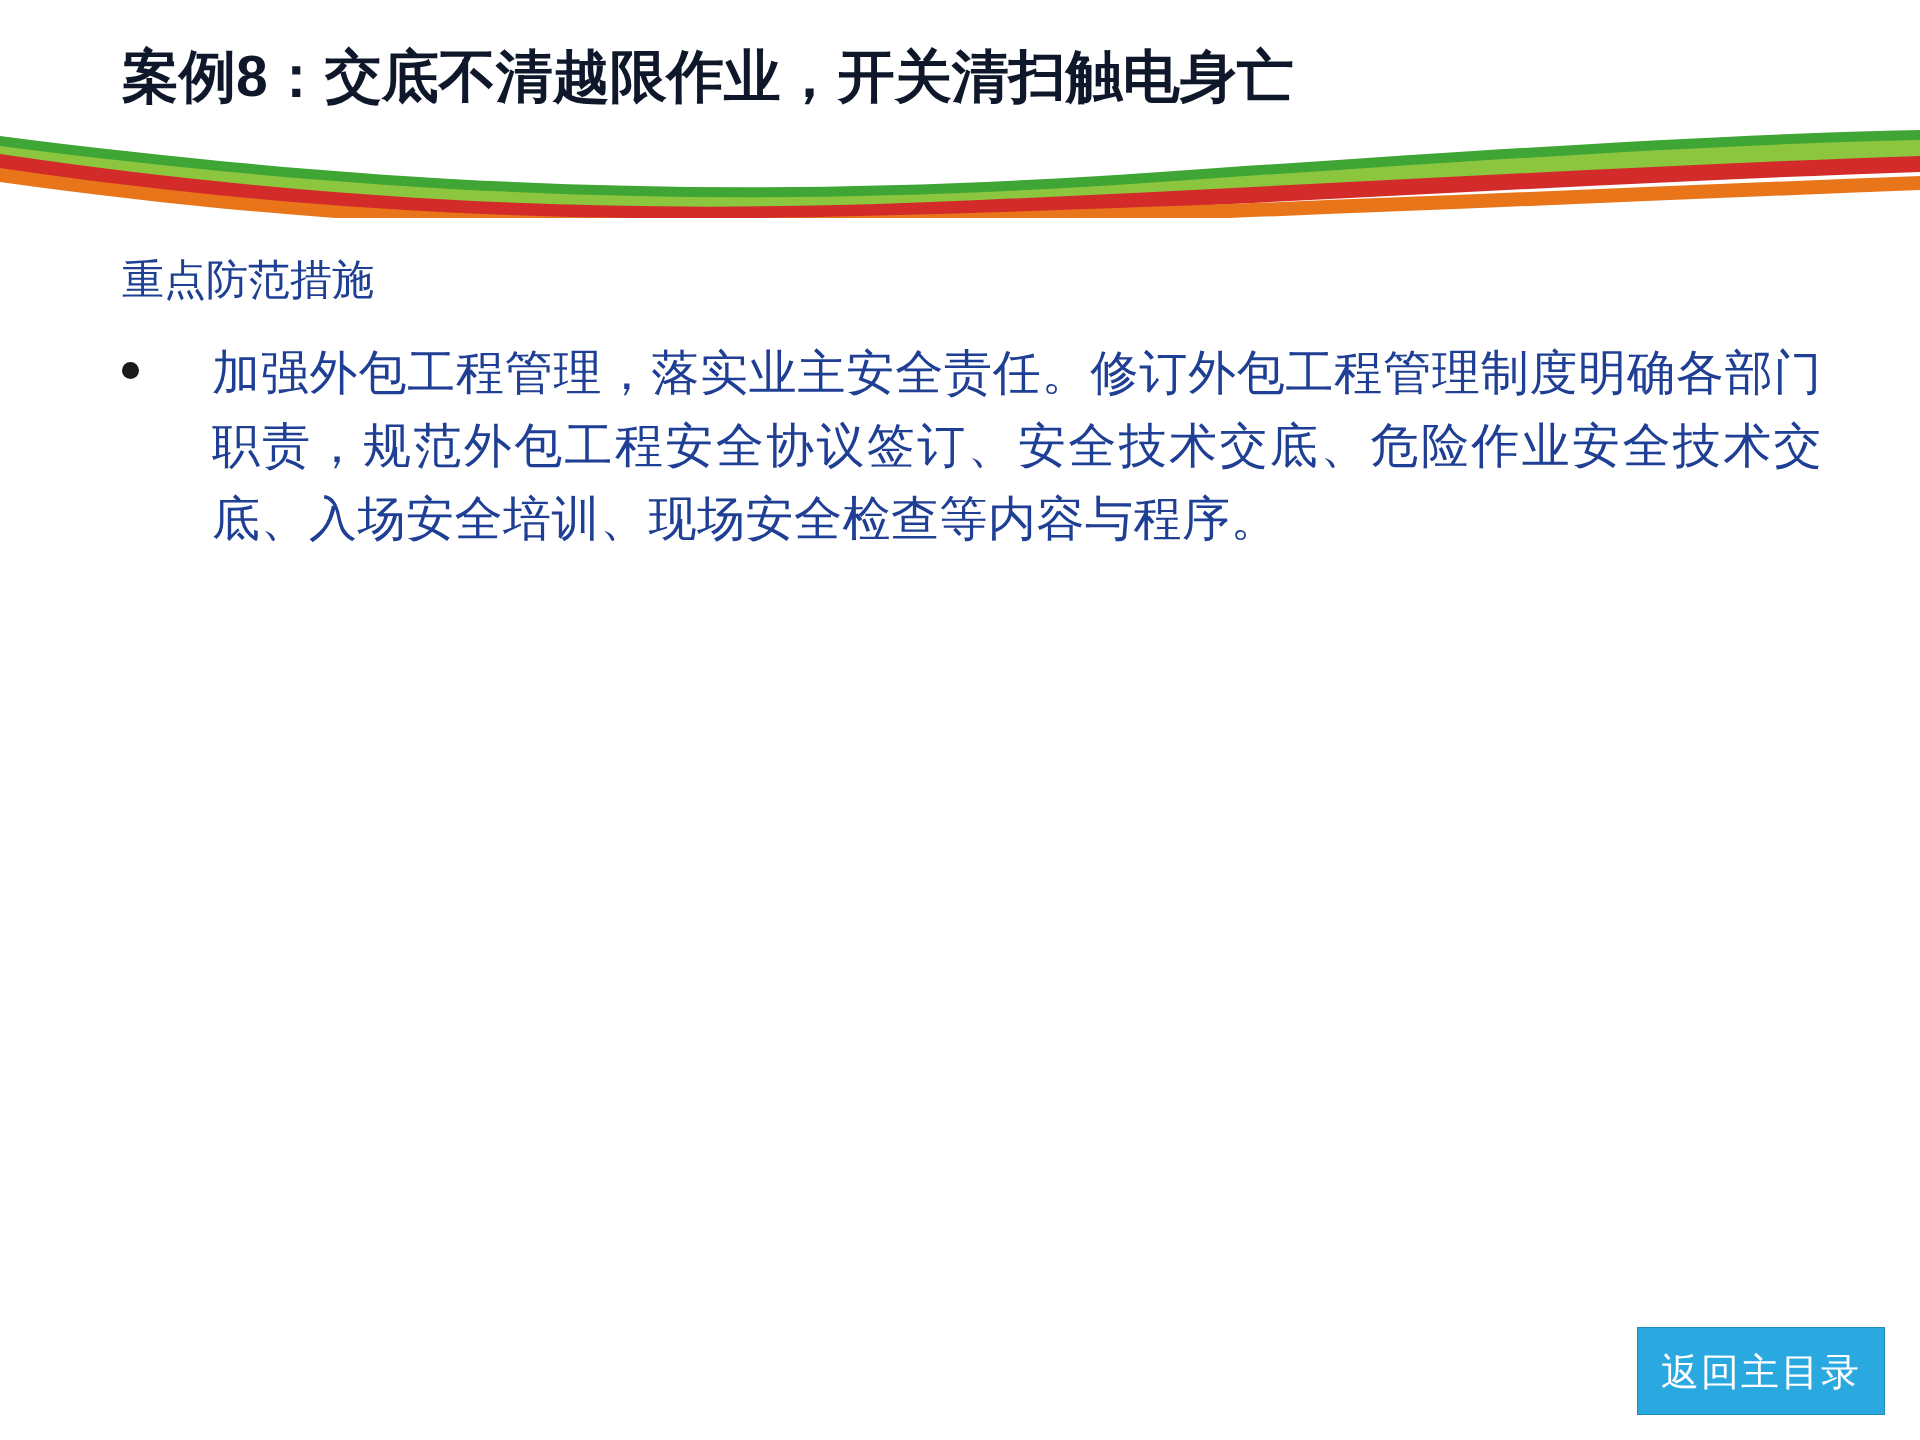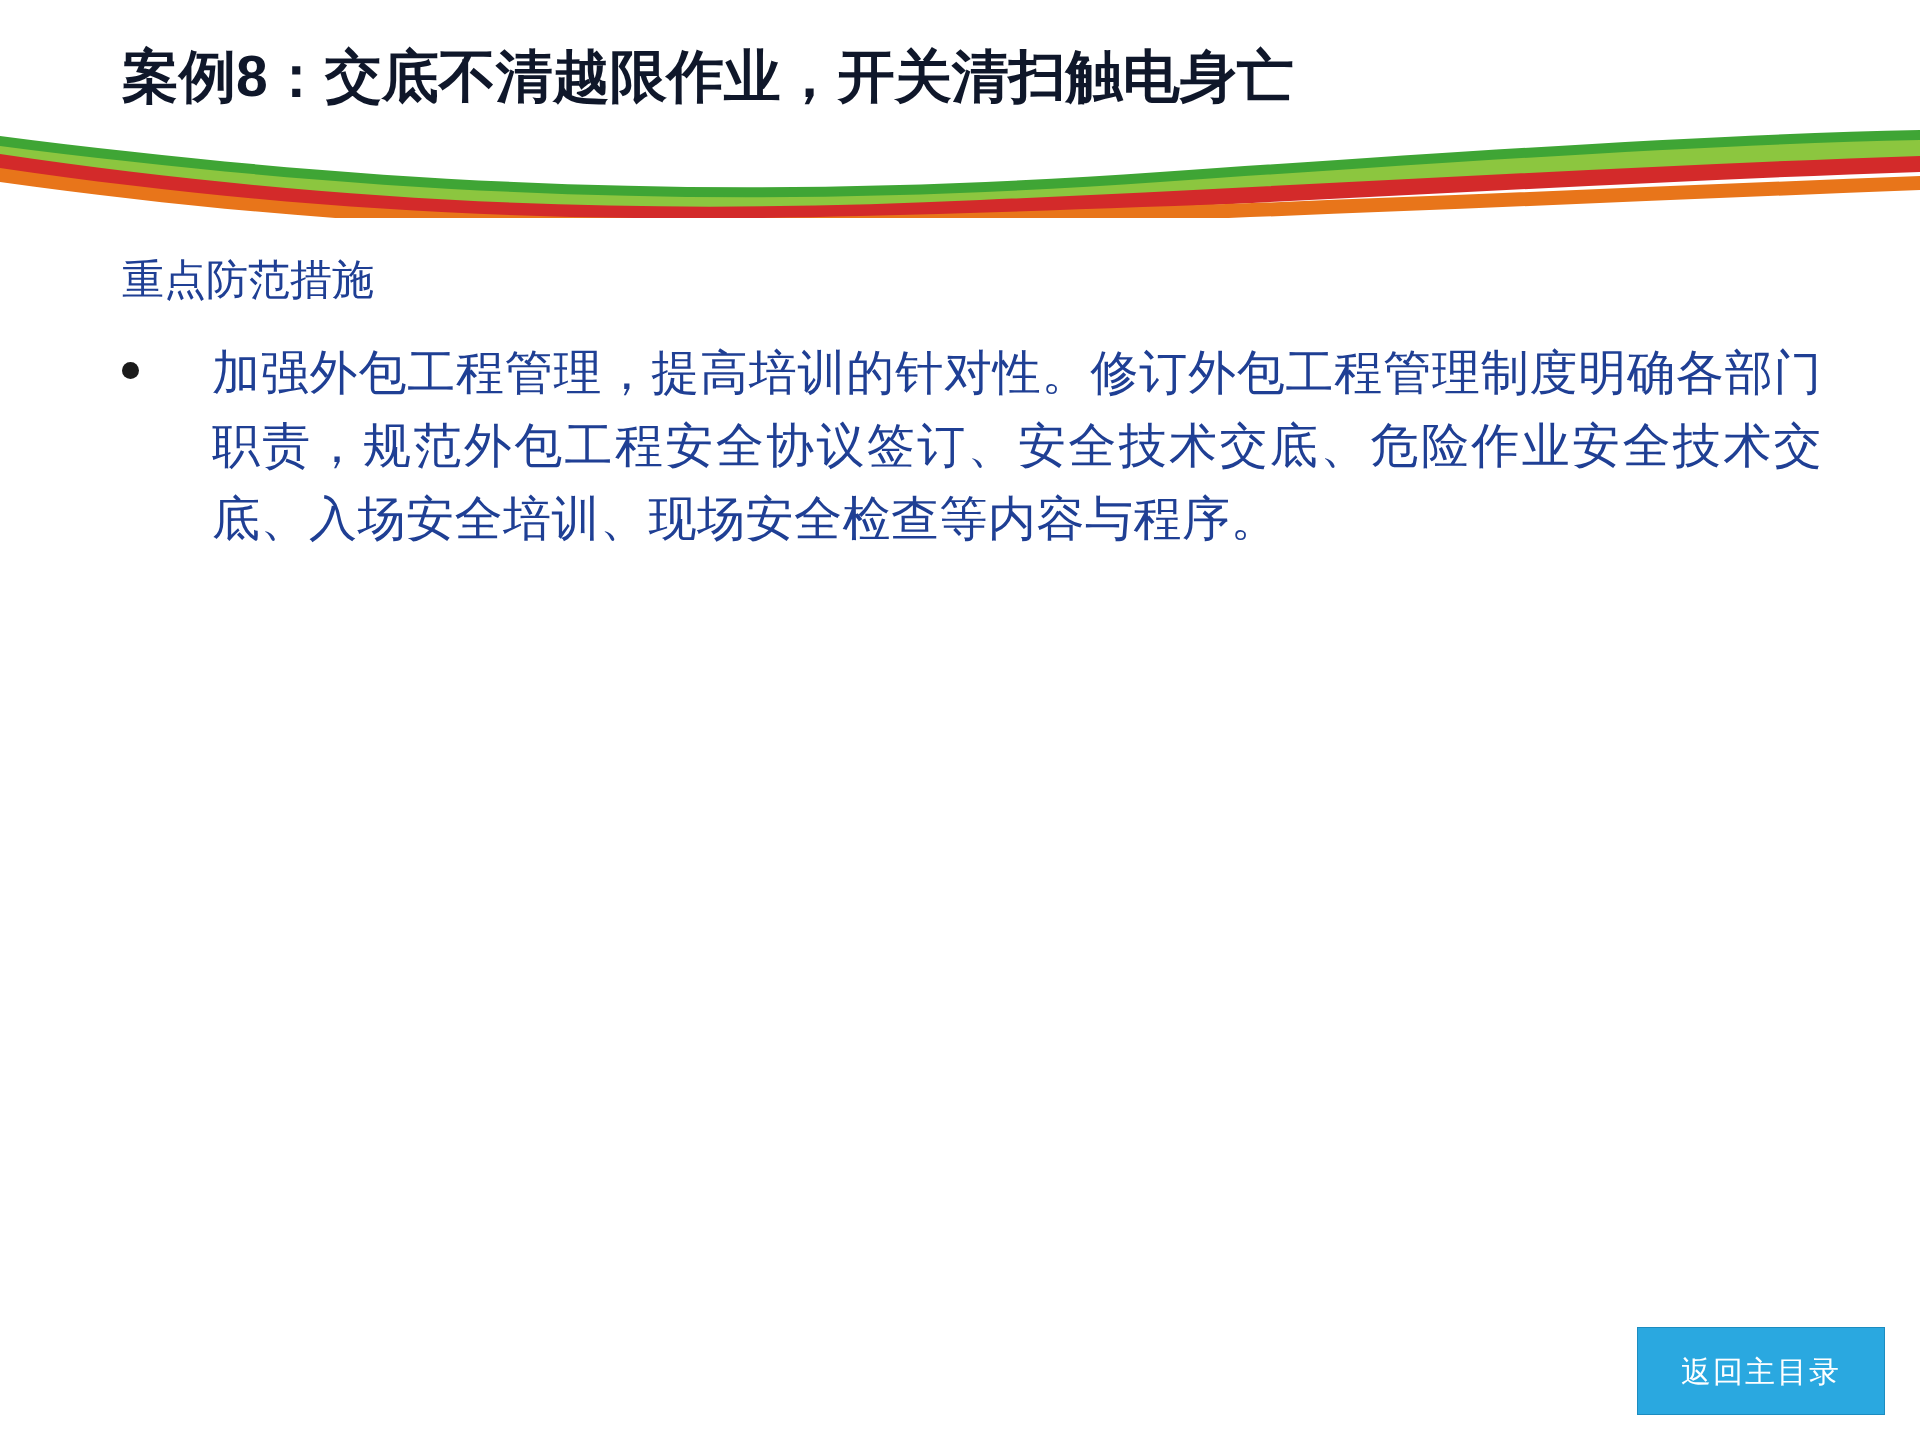--- a/index.html
+++ b/index.html
@@ -100,21 +100,21 @@
   .return-button {
     position: absolute;
     left: 1637px;
     top: 1327px;
     width: 248px;
     height: 88px;
     background: #2AA8E0;
     border: 1px solid #1C8CC0;
     color: #ffffff;
     font-family: "Liberation Serif", serif;
-    font-size: 30px;
+    font-size: 38px;
     line-height: 88px;
     text-align: center;
     letter-spacing: 2px;
     box-sizing: border-box;
     cursor: pointer;
     user-select: none;
   }
 </style>
 </head>
 <body>
@@ -132,21 +132,21 @@
   </svg>
 
   <div class="section-heading">重点防范措施</div>
 
   <div class="bullets">
 
     <div class="bullet-row">
       <span class="bullet-dot">
           <i></i>
         </span>
-      <span class="bullet-text">加强外包工程管理，提高培训的针对性。修订外包工程管理制度明确各部门职责，规范外包工程安全协议签订、安全技术交底、危险作业安全技术交底、入场安全培训、现场安全检查等内容与程序。</span>
+      <span class="bullet-text">加强外包工程管理，落实业主安全责任。修订外包工程管理制度明确各部门职责，规范外包工程安全协议签订、安全技术交底、危险作业安全技术交底、入场安全培训、现场安全检查等内容与程序。</span>
     </div>
 
 
 
   </div>
 
   <div class="return-button">返回主目录</div>
 
 </div>
 

